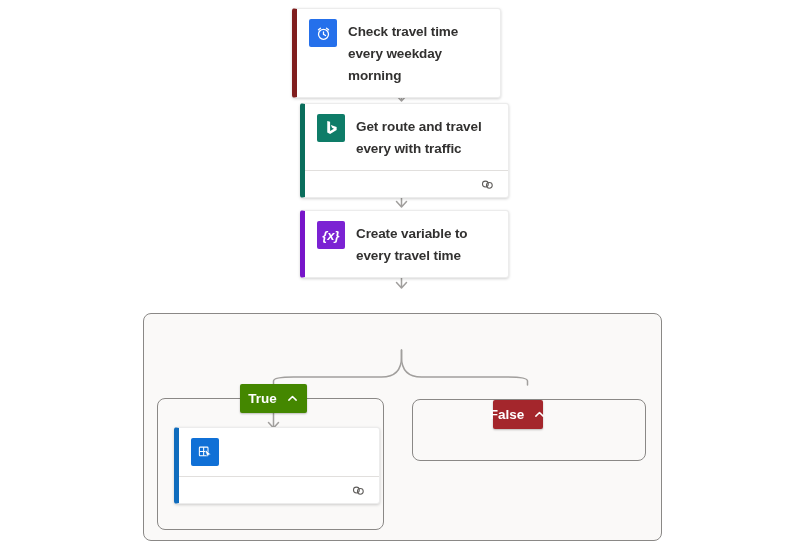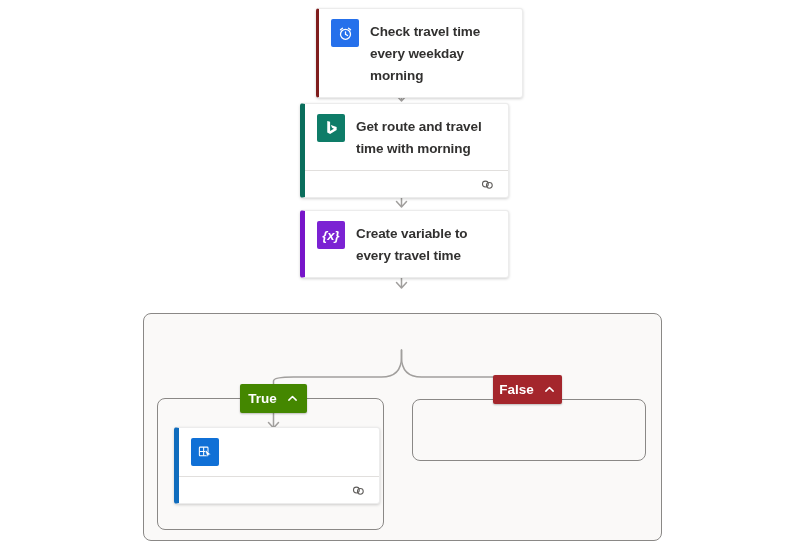--- a/index.html
+++ b/index.html
@@ -24,21 +24,21 @@
   }
   .card-head{display:flex;align-items:flex-start;padding:10px 8px 10px 12px;}
   .iconbox{
     width:28px;height:28px;border-radius:2px;flex:0 0 28px;
     display:flex;align-items:center;justify-content:center;margin-right:11px;
   }
   .card-title{
     font-size:13.5px;font-weight:700;line-height:22px;color:#323130;
     margin-top:2px;letter-spacing:-.1px;
   }
-  #card-recurrence{left:316px;top:8px;border-left:3px solid #7f1d1d;}
+  #card-recurrence{left:292px;top:8px;border-left:5px solid #7f1d1d;}
   #card-recurrence .iconbox{background:#2570eb;}
   #card-recurrence .card-title{width:136px;}
   #card-bing{left:300px;top:103px;border-left:5px solid #0a6e5c;}
   #card-bing .iconbox{background:#0e7c68;}
   #card-bing .card-title{width:140px;}
   #card-variable{left:300px;top:210px;border-left:5px solid #7714c9;}
   #card-variable .iconbox{background:#7b22d3;}
   #card-variable .card-title{width:140px;}
   #card-email{left:174px;top:427px;width:200px;border-left:5px solid #0f6cbd;}
   #card-email .iconbox{background:#1070d6;}
@@ -60,21 +60,21 @@
     color:#fff;font-size:13.5px;font-weight:700;line-height:22px;width:118px;letter-spacing:-.1px;
   }
   .chev{position:absolute;right:10px;top:11px;line-height:0;cursor:pointer;}
   
   .branch-label{
     position:absolute;height:29px;border-radius:2px;z-index:3;cursor:pointer;
     display:flex;align-items:center;justify-content:center;gap:9px;
     color:#fff;font-size:13.5px;font-weight:700;box-shadow:0 1px 2px rgba(0,0,0,.25);
   }
   #true-label{left:240px;top:384px;width:67px;background:#448700;}
-  #false-label{left:493px;top:375px;width:69px;background:#a4262c;}
+  #false-label{left:493px;top:400px;width:50px;background:#a4262c;}
 </style>
 </head>
 <body>
 
 <div id="canvas">
 
   <div class="scope-outer"></div>
   <div class="branch-box" id="true-box"></div>
   <div class="branch-box" id="false-box"></div>
 
@@ -105,21 +105,21 @@
     </div>
   </div>
 
   <div class="card" id="card-bing">
     <div class="card-head">
       <div class="iconbox">
         <svg viewBox="0 0 24 24" width="18" height="18">
           <path fill="#fff" d="M7 2.5l3.8 1.3v12.1l5.1-2.9-2.5-1.2-1.6-3.9 7.7 2.7v4.2L10.8 20 7 17.9z"></path>
         </svg>
       </div>
-      <div class="card-title">Get route and travel time with morning</div>
+      <div class="card-title">Get route and travel every with traffic</div>
     </div>
     <div class="card-footer">
       <button class="link-btn">
         <svg viewBox="0 0 24 24" width="17" height="17">
           <g fill="none" stroke="#605e5c" stroke-width="1.5">
             <circle cx="9" cy="11.3" r="4.1"></circle>
             <circle cx="14.6" cy="13.2" r="4.1"></circle>
           </g>
         </svg>
       </button>

